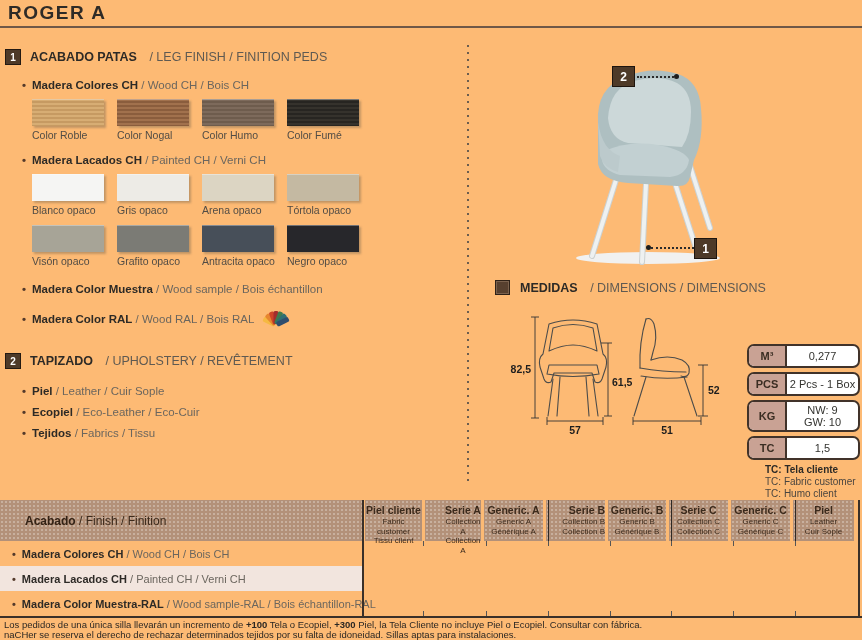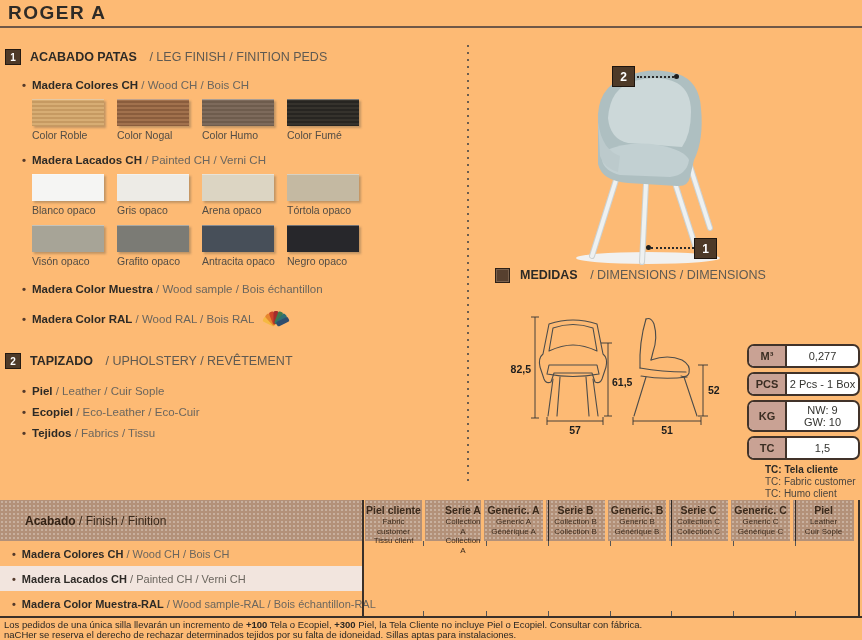--- a/index.html
+++ b/index.html
@@ -42,21 +42,21 @@
   #badge-2 { left:612px; top:66px; }
   #badge-1 { left:694px; top:238px; }
   .leader { position:absolute; height:0; border-top:2px dotted #2b2b2b; }
   #leader-2 { left:637px; top:76px; width:37px; }
   #leader-1 { left:651px; top:247px; width:43px; }
   .leader-dot { position:absolute; width:5px; height:5px; border-radius:50%; background:#1d1d1d; }
   #dot-2 { left:674px; top:74px; }
   #dot-1 { left:646px; top:245px; }
 
   
-  .medidas-header { position:absolute; left:495px; top:268px; display:flex; }
+  .medidas-header { position:absolute; left:495px; top:280px; display:flex; align-items:center; }
   .medidas-icon { width:15px; height:15px; background:#57402f; border:1px solid #2e2117;
                   box-shadow:inset 0 0 0 1px #7a614d; }
   .medidas-title { margin-left:10px; font-size:12.5px; }
   .dims-svg { position:absolute; left:500px; top:310px; }
 
   
   .specs { position:absolute; left:747px; top:344px; width:113px; }
   .spec-row { display:flex; border:2px solid #41332a; border-radius:7px; overflow:hidden;
               background:#fff; margin-bottom:4px; min-height:24px; }
   .spec-label { width:38px; background:#c9a294; border-right:2px solid #41332a; color:#3a2d22;
@@ -336,21 +336,21 @@
           <div class="fin-col tan" style="width: 56px; padding-left: 20px;">
     <div class="l1">Serie A</div>
     <div class="l2">Collection A</div>
     <div class="l3">Collection A</div>
   </div>
           <div class="fin-col tan" style="width: 59px;">
     <div class="l1">Generic. A</div>
     <div class="l2">Generic A</div>
     <div class="l3">Générique A</div>
   </div>
-          <div class="fin-col tan" style="width: 59px;">
+          <div class="fin-col tan" style="width: 59px; text-align: right;">
     <div class="l1">Serie B</div>
     <div class="l2">Collection B</div>
     <div class="l3">Collection B</div>
   </div>
           <div class="fin-col tan" style="width: 58px;">
     <div class="l1">Generic. B</div>
     <div class="l2">Generic B</div>
     <div class="l3">Générique B</div>
   </div>
           <div class="fin-col tan" style="width: 59px;">

